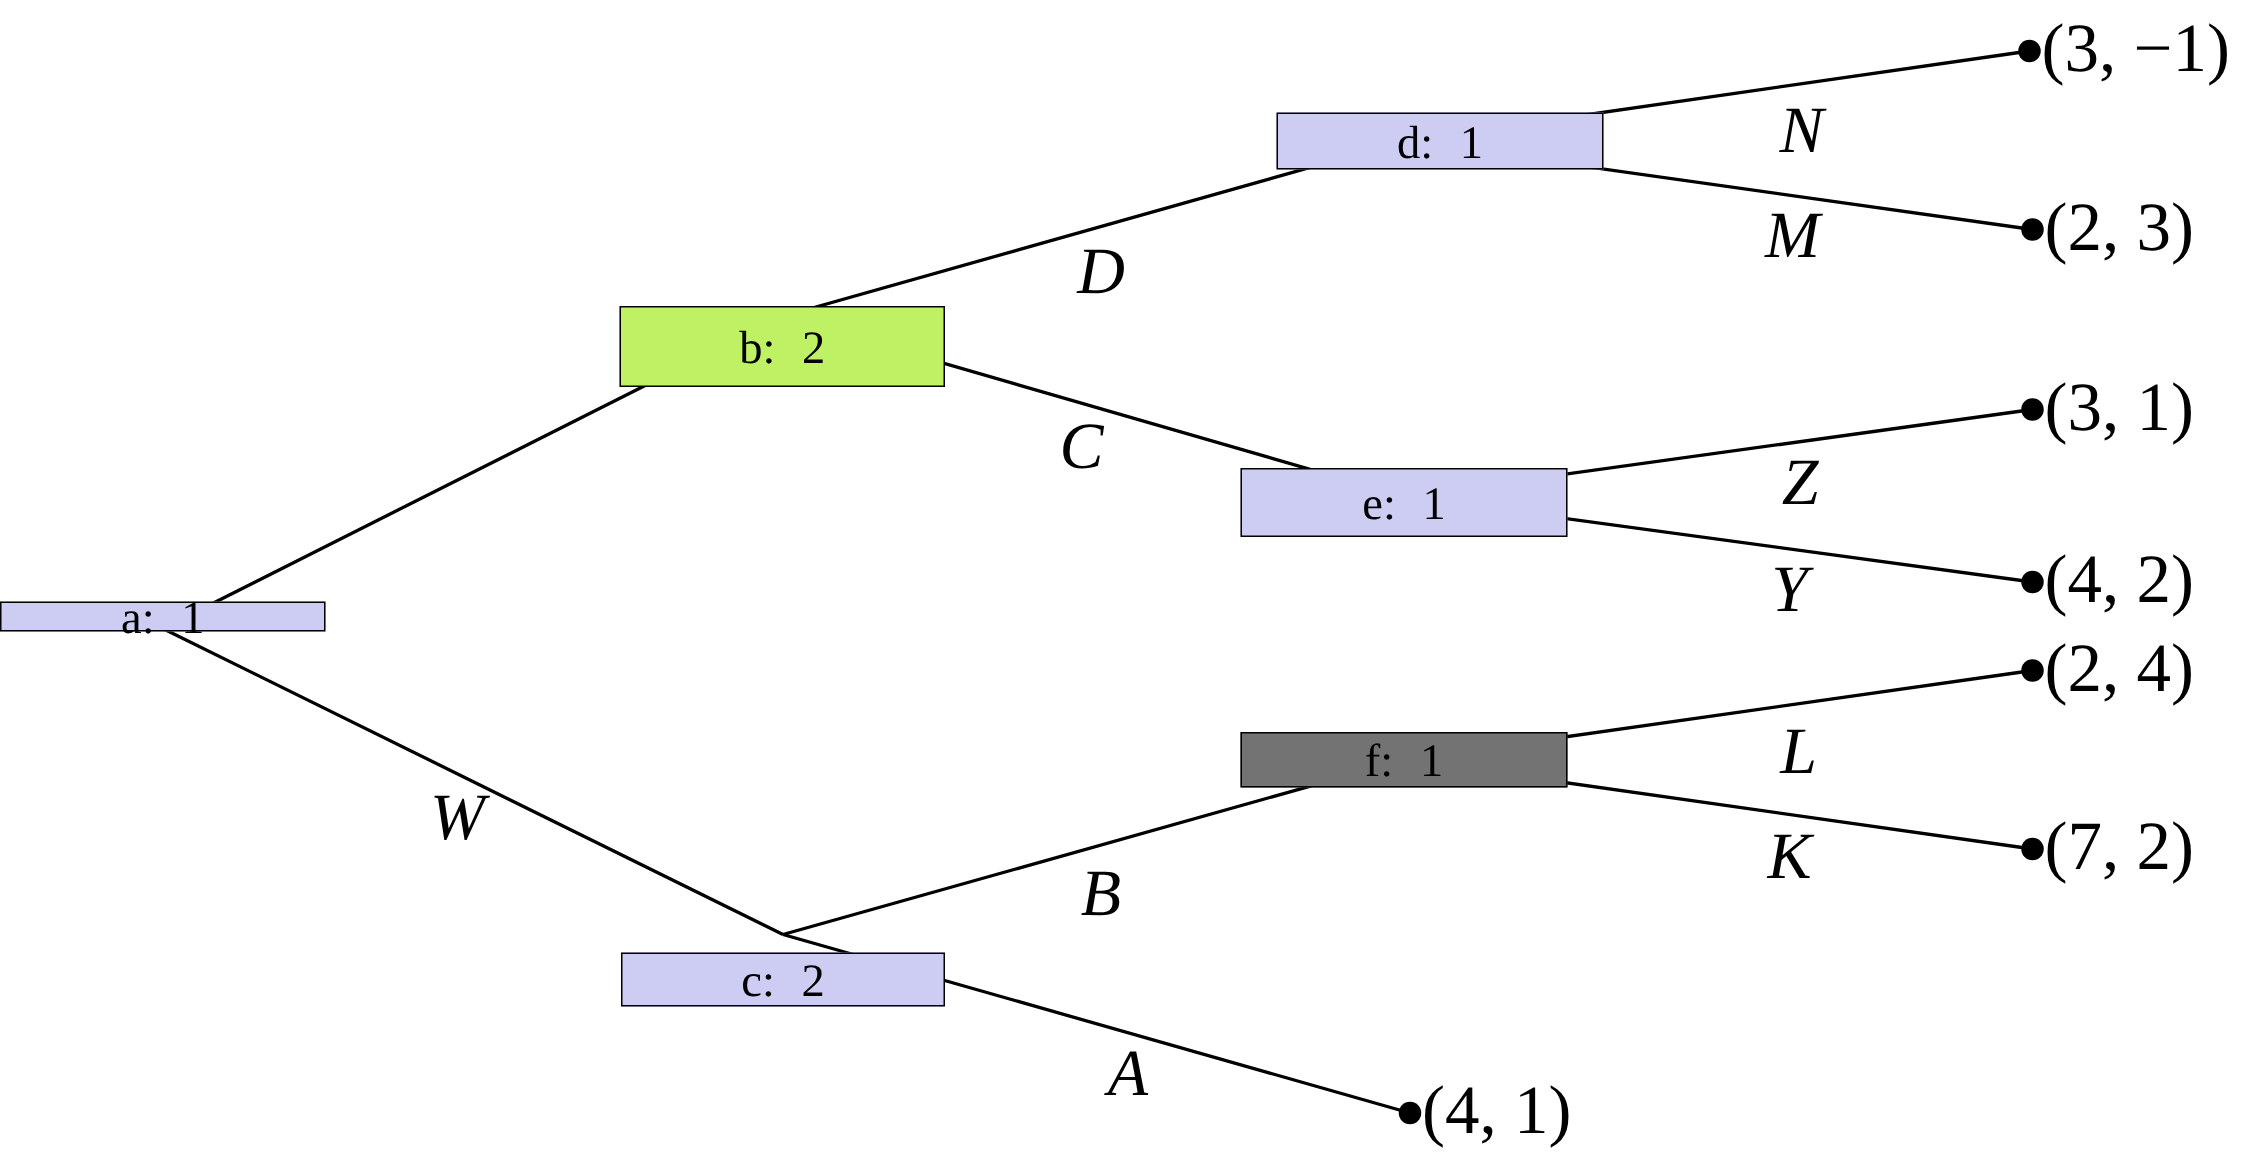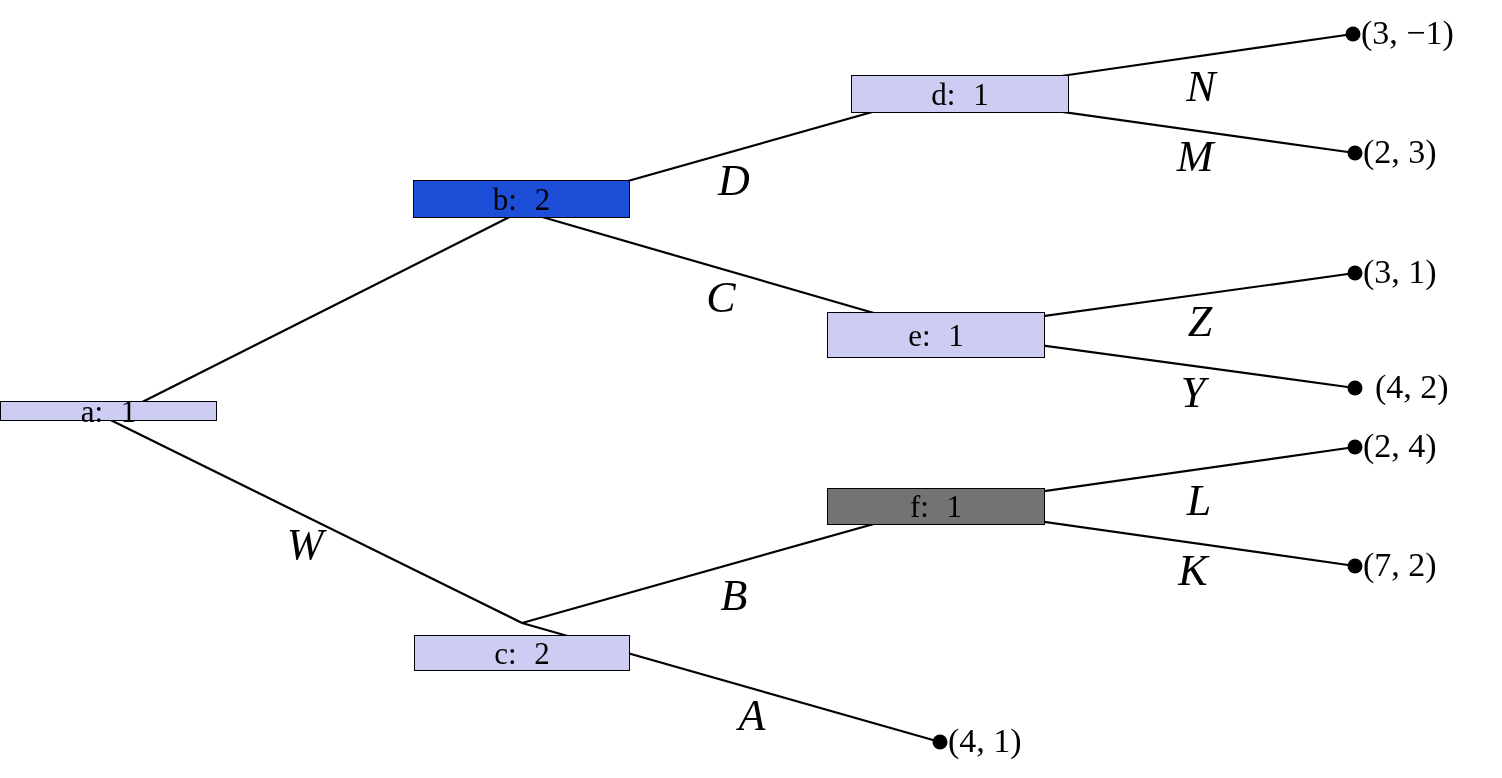--- a/index.html
+++ b/index.html
@@ -18,21 +18,21 @@
     border:1.8px solid #000;
     display:flex;align-items:center;justify-content:center;
     font-size:31px;
     word-spacing:10px;
     line-height:1;
     white-space:pre;
   }
   .leaf-label{
     position:absolute;
     transform:translateY(-53%);
-    font-size:34px;
+    font-size:46px;
     line-height:1;
     white-space:nowrap;
   }
   .edge-label{
     position:absolute;
     transform:translate(-50%,-50%);
     font-style:italic;
     font-size:44px;
     line-height:1;
     white-space:nowrap;
@@ -75,24 +75,24 @@
       <div class="edge-label" style="left: 752px; top: 716px;">A</div>
       <div class="edge-label" style="left: 1201px; top: 87px;">N</div>
       <div class="edge-label" style="left: 1195px; top: 157px;">M</div>
       <div class="edge-label" style="left: 1200px; top: 322px;">Z</div>
       <div class="edge-label" style="left: 1193px; top: 393px;">Y</div>
       <div class="edge-label" style="left: 1199px; top: 501px;">L</div>
       <div class="edge-label" style="left: 1193px; top: 571px;">K</div>
       <div class="leaf-label" style="left: 1361px; top: 34px;">(3, −1)</div>
       <div class="leaf-label" style="left: 1363px; top: 153px;">(2, 3)</div>
       <div class="leaf-label" style="left: 1363px; top: 273px;">(3, 1)</div>
-      <div class="leaf-label" style="left: 1363px; top: 388px; margin-left: 12px;">(4, 2)</div>
+      <div class="leaf-label" style="left: 1363px; top: 388px;">(4, 2)</div>
       <div class="leaf-label" style="left: 1363px; top: 447px;">(2, 4)</div>
       <div class="leaf-label" style="left: 1363px; top: 566px; font-family: Liberation Serif, serif;">(7, 2)</div>
       <div class="leaf-label" style="left: 948px; top: 742px;">(4, 1)</div>
       <div class="node" style="left: 0px; top: 401px; width: 217px; height: 20px; background: rgb(205, 204, 242); border-color: rgb(0, 0, 0);">a: 1</div>
-      <div class="node" style="left: 413px; top: 180px; width: 217px; height: 38px; background: #1d4ed8; border-color: rgb(0, 0, 0);">b: 2</div>
+      <div class="node" style="left: 413px; top: 204px; width: 217px; height: 54px; background: #bef264; border-color: rgb(0, 0, 0);">b: 2</div>
       <div class="node" style="left: 414px; top: 635px; width: 216px; height: 36px; background: rgb(205, 204, 242); border-color: rgb(0, 0, 0);">c: 2</div>
       <div class="node" style="left: 827px; top: 75px; width: 218px; height: 38px; background: rgb(205, 204, 242); border-color: rgb(0, 0, 0); margin-left: 24px;">d: 1</div>
       <div class="node" style="left: 827px; top: 312px; width: 218px; height: 46px; background: rgb(205, 204, 242); border-color: rgb(0, 0, 0);">e: 1</div>
       <div class="node" style="left: 827px; top: 488px; width: 218px; height: 37px; background: #737373; border-color: rgb(0, 0, 0);">f: 1</div>
     </div>
 </div>
 
 </body></html>

